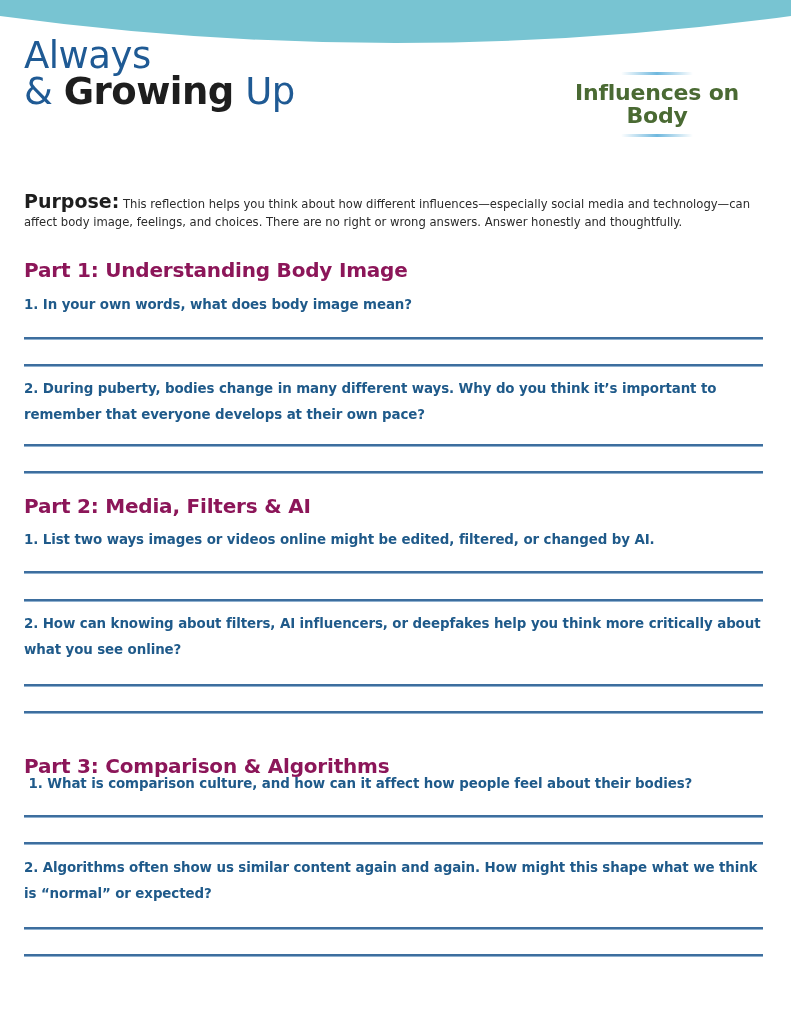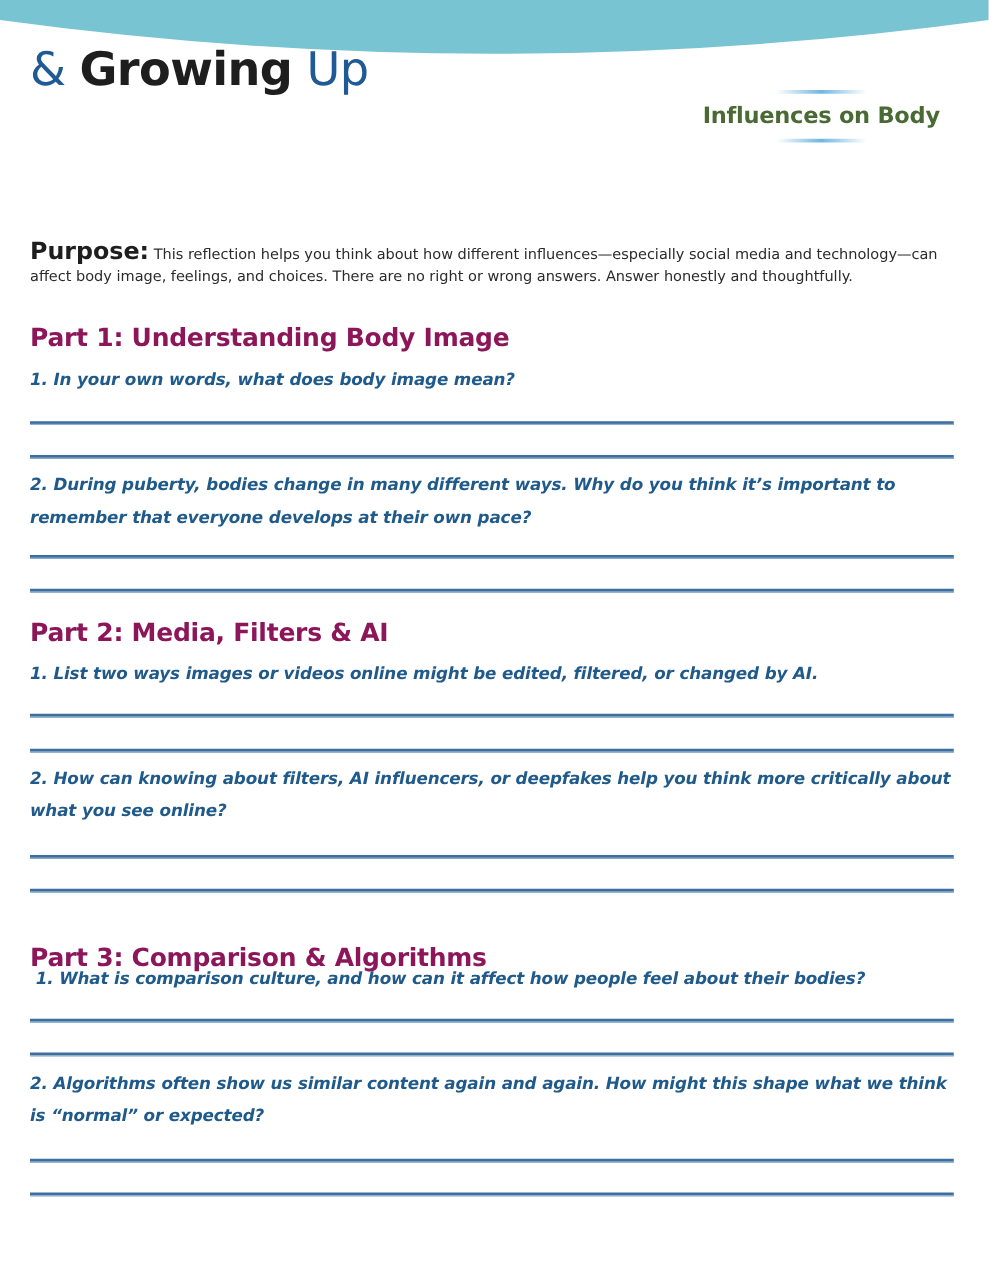--- a/index.html
+++ b/index.html
@@ -7,35 +7,36 @@
          font-family:"DejaVu Sans", "Liberation Sans", sans-serif; }
   .wave { position:absolute; left:0; top:0; width:791px; height:50px; }
   .logo { position:absolute; left:24px; top:38px; line-height:36px; font-size:37px; letter-spacing:-0.5px; }
   .logo .l1 { color:#1f5a94; font-weight:normal; }
   .logo .l2 { color:#1e1e1e; font-weight:bold; }
   .logo .blue { color:#1f5a94; font-weight:normal; }
   .logo .dark { color:#1e1e1e; font-weight:bold; }
   .badge { position:absolute; left:548px; top:72px; width:218px; text-align:center; }
   .badge .deco { display:block; margin:0 auto; width:72px; height:3px;
      background:linear-gradient(90deg, rgba(126,200,226,0) 0%, #6fb8de 50%, rgba(126,200,226,0) 100%); border-radius:2px; }
-  .badge .title { color:#4a6a33; font-weight:bold; font-size:18px; line-height:23px; margin:6px 0 7px 0; letter-spacing:-0.2px; }
+  .badge .title { color:#4a6a33; font-weight:bold; font-size:22px; line-height:23px; margin:6px 0 7px 0; letter-spacing:-0.2px; }
   .purpose { position:absolute; left:24px; top:192px; width:750px; font-size:11.6px; line-height:18px; color:#2b2b2b; }
   .purpose .lbl { font-size:19px; font-weight:bold; color:#1e1e1e;text-align:center; }
   .part { position:absolute; left:24px; color:#8c1659; font-weight:bold; font-size:20px; letter-spacing:-0.2px; }
-  .q { position:absolute; left:24px; width:745px; color:#1f5a8a; font-weight:bold; font-size:13.4px; line-height:26px; letter-spacing:-0.1px;font-style:italic; }
+  .q { position:absolute; left:24px; width:745px; color:#1f5a8a; font-weight:bold; font-size:13.4px; line-height:26px; letter-spacing:-0.1px; }
   .line { position:absolute; left:24px; width:739px; height:2px; background:#3d6e9e; border-bottom:1px solid #8fb0cf; }
 </style>
 </head>
 <body>
 
 <svg class="wave" viewBox="0 0 791 50" preserveAspectRatio="none">
   <path d="M0,0 L791,0 L791,16 Q395,70 0,16 Z" fill="#78c4d2"></path>
 </svg>
 
 <div class="logo">
+  <div class="l1">Always</div>
   <div>
     <span class="blue">&amp;</span>
     <span class="dark">Growing</span>
     <span class="blue">Up</span>
   </div>
 </div>
 
 <div class="badge">
   <span class="deco"></span>
   <div class="title">

